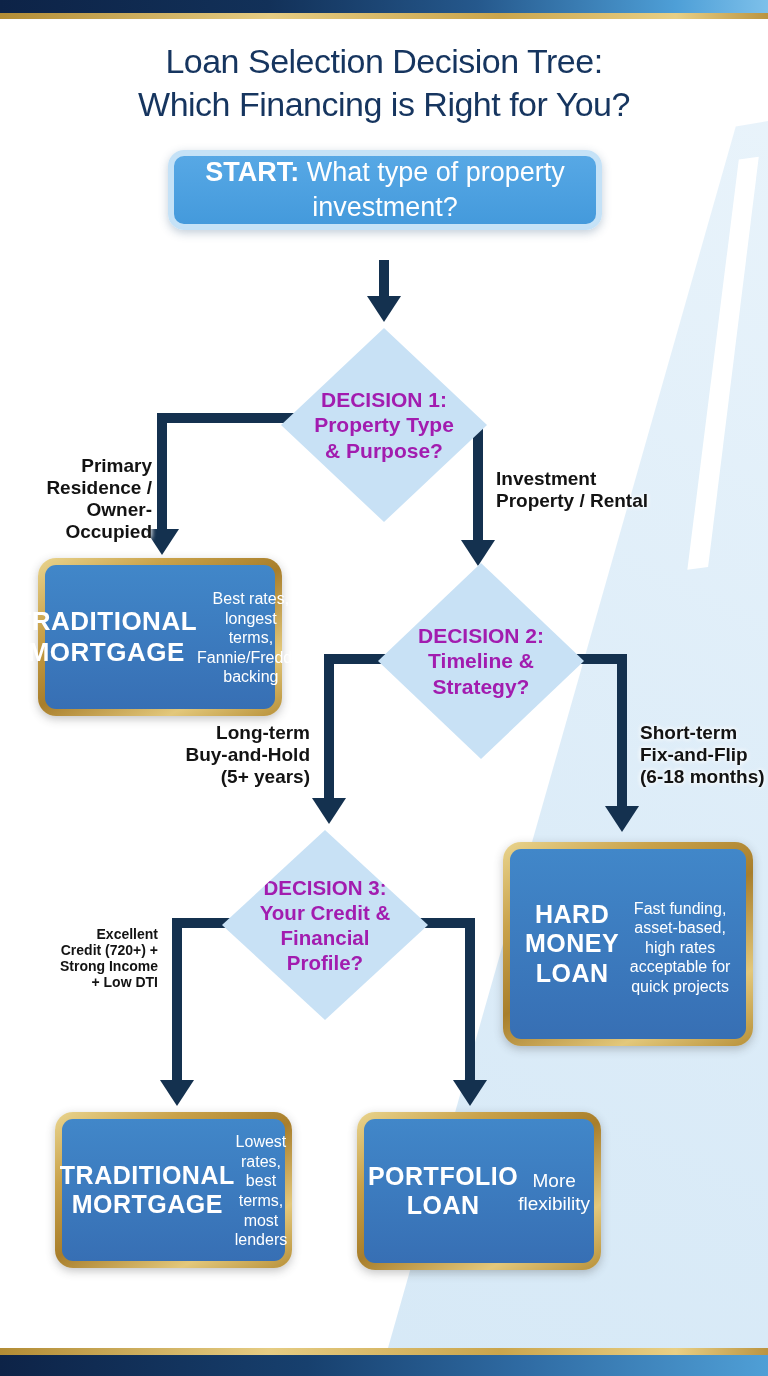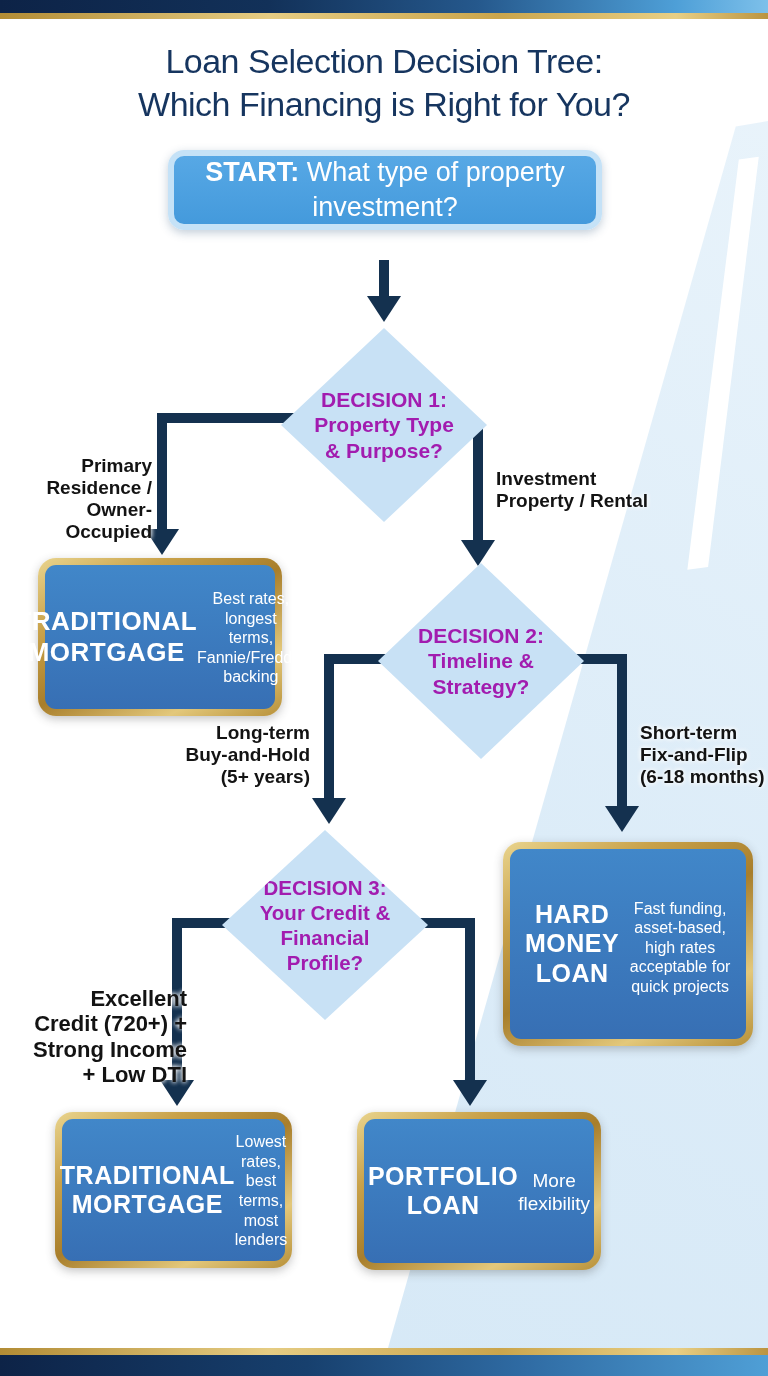--- a/index.html
+++ b/index.html
@@ -167,21 +167,21 @@
 Residence /
 Owner-Occupied</div>
   <div class="branch-label left-aligned" style="left:496px; top:468px; width:210px;">Investment
 Property / Rental</div>
   <div class="branch-label right-aligned" style="left:150px; top:722px; width:160px;text-align:right;">Long-term
 Buy-and-Hold
 (5+ years)</div>
   <div class="branch-label left-aligned" style="left:640px; top:722px; width:140px;">Short-term
 Fix-and-Flip
 (6-18 months)</div>
-  <div class="branch-label right-aligned" style="left:0px; top:986px; width:158px; font-size:22px;margin-left:29px;">Excellent
+  <div class="branch-label right-aligned" style="left:0px; top:926px; width:158px; font-size:14px;">Excellent
 Credit (720+) +
 Strong Income
 + Low DTI</div>
 
   <div class="outcome" style="left:38px; top:558px; width:244px; height:158px;">
     <div class="outcome-inner">
       <div class="outcome-title" style="font-size:26px;">TRADITIONAL
 MORTGAGE</div>
       <div class="outcome-desc">Best rates, longest
 terms,

